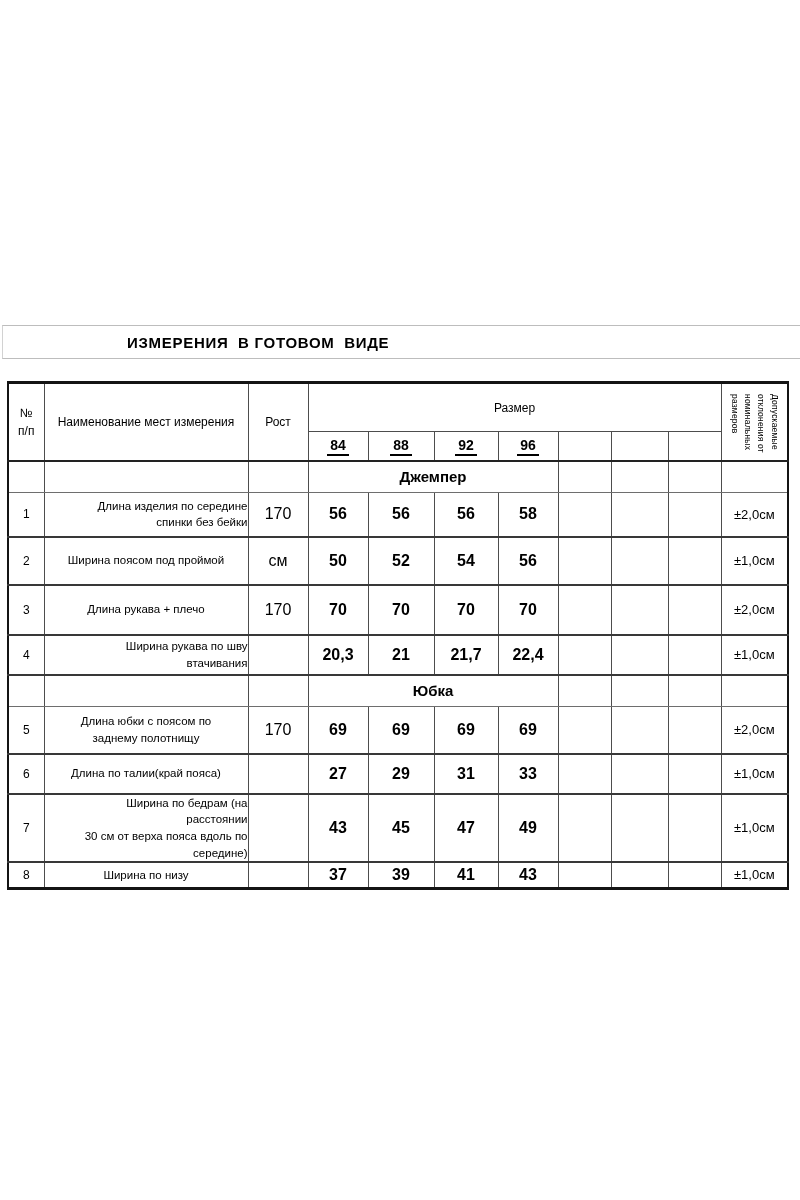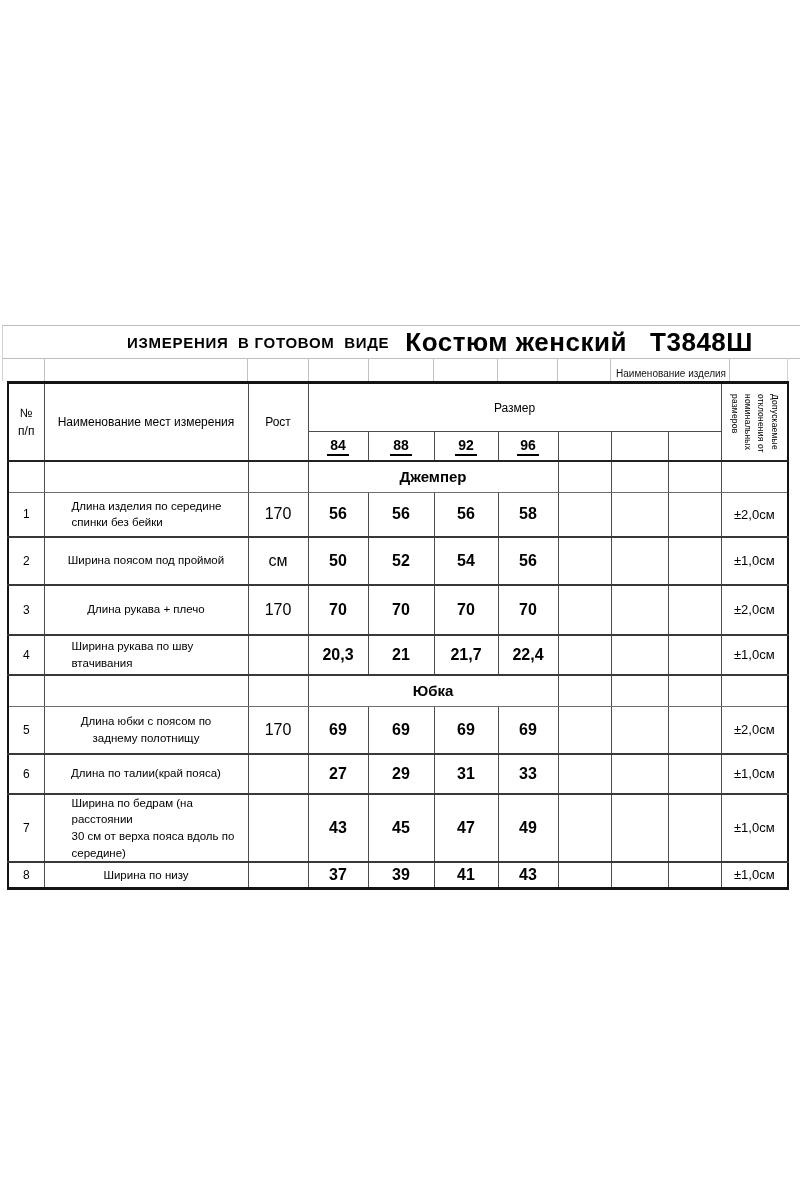--- a/index.html
+++ b/index.html
@@ -51,47 +51,34 @@
   .c-rosthead { font-size:12px; }
   .szu { display:inline-block; font-weight:bold; font-size:14px; border-bottom:2px solid #000; padding:0 3px 1px 3px; }
   .vtext {
     writing-mode:vertical-rl; white-space:pre-line;
     font-size:8.5px; line-height:1.55; letter-spacing:0.2px;
     margin:4px auto 0 auto; text-align:left;
   }
   .c-sec  { font-weight:bold; font-size:15px; }
   .c-num  { font-size:12px; }
   .c-name { font-size:11.5px; line-height:1.45; white-space:pre-line; padding:1px 3px; }
-  .c-name.al { text-align:left;padding-left:27px; }
+  .c-name.al { text-align:right;padding-left:27px; }
   .c-rost { font-size:16px; }
   .c-val  { font-size:16px; font-weight:bold; }
   .c-tol  { font-size:13px; }
 </style>
 </head>
 <body>
 
 <div class="page">
 
   <div class="titlebar">
     <span class="t-left">ИЗМЕРЕНИЯ  В ГОТОВОМ  ВИДЕ</span>
-    <span class="t-prod">Костюм женский   Т3848Ш</span>
   </div>
 
-  <div class="midrow">
-    <span class="tick" style="left:41px"></span>
-    <span class="tick" style="left:244px"></span>
-    <span class="tick" style="left:305px"></span>
-    <span class="tick" style="left:365px"></span>
-    <span class="tick" style="left:430px"></span>
-    <span class="tick" style="left:494px"></span>
-    <span class="tick" style="left:554px"></span>
-    <span class="tick" style="left:607px"></span>
-    <span class="tick" style="left:726px"></span>
-    <span class="caption">Наименование изделия</span>
-  </div>
 
   <table class="meas">
     <colgroup>
       <col style="width:36px">
         <col style="width:204px">
         <col style="width:60px">
       <col style="width:60px">
         <col style="width:66px">
         <col style="width:64px">
         <col style="width:60px">

